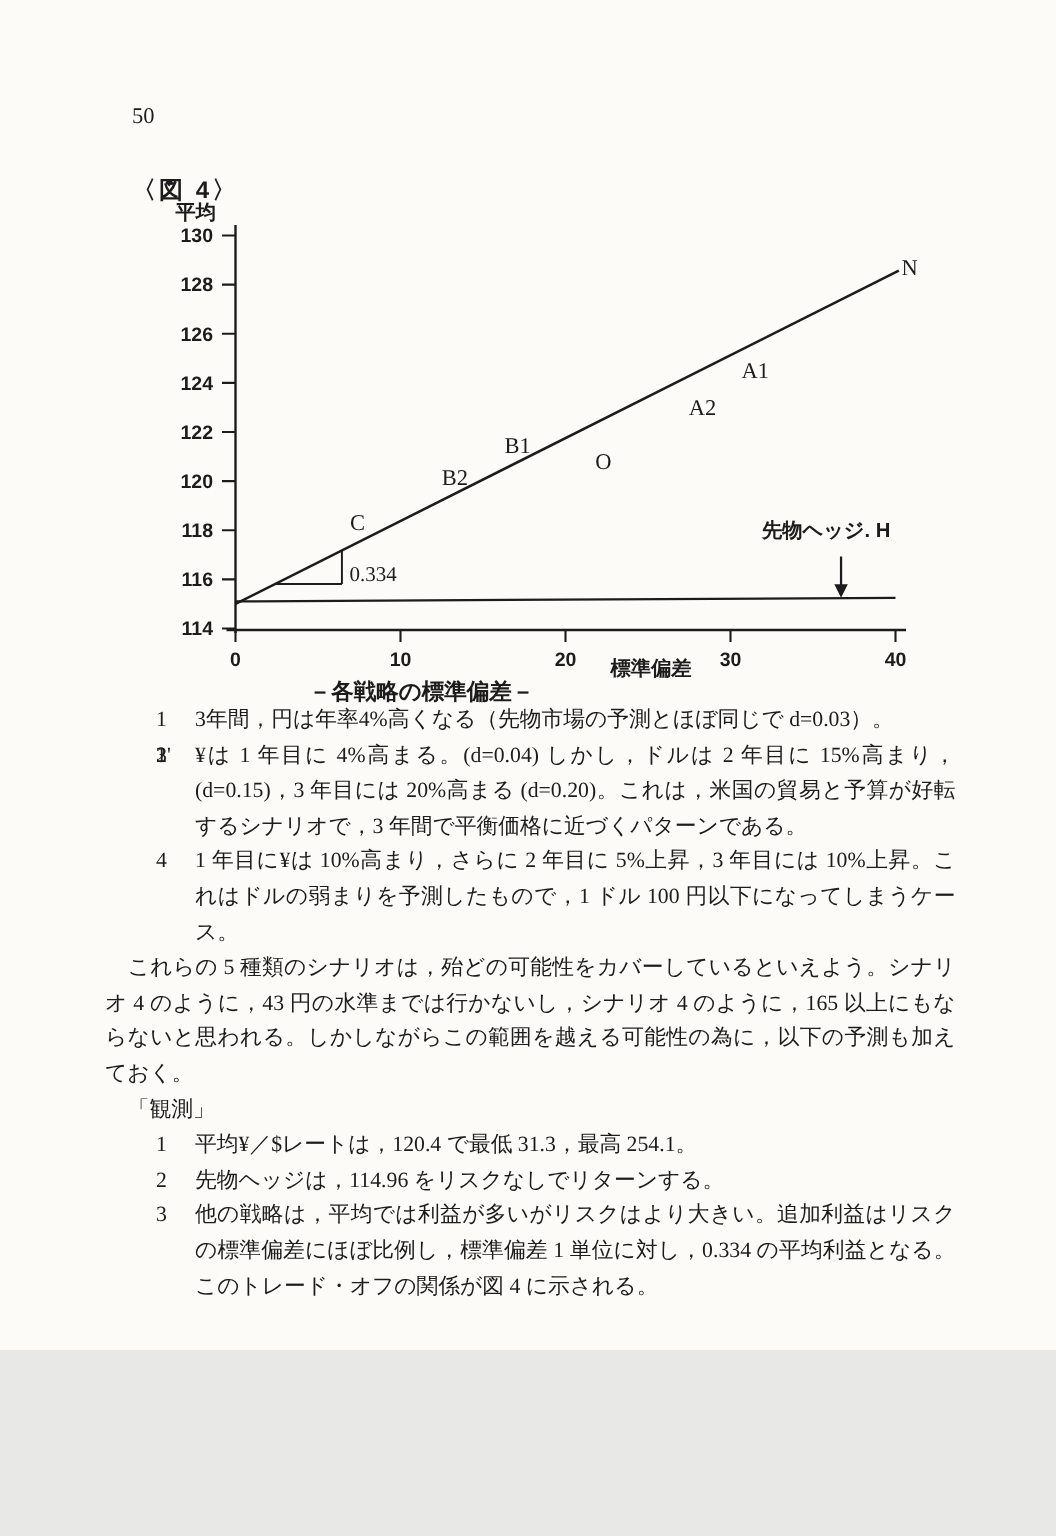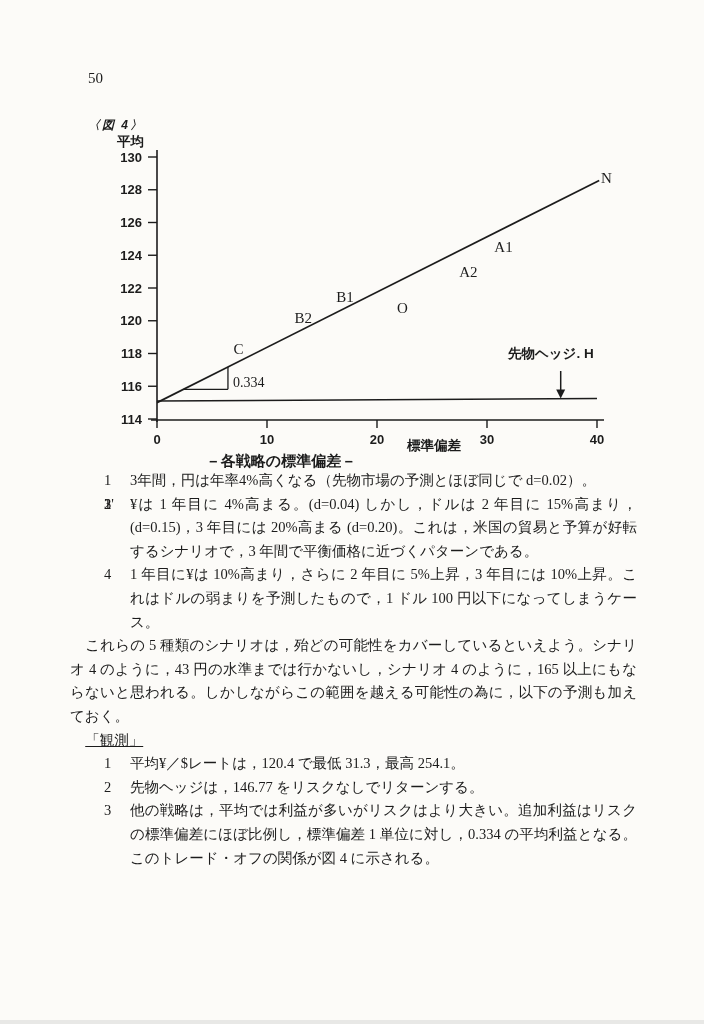--- a/index.html
+++ b/index.html
@@ -1,42 +1,42 @@
 <!DOCTYPE html>
 <html><head>
 <meta charset="utf-8">
 <style>
   html,body { margin:0; padding:0; background:#e8e8e6; }
   .page {
-    position:relative; width:704px; height:1020px; margin:0 auto;
+    position:relative; width:704px; height:900px; margin:0 auto;
     background:#fcfbf8; color:#1c1c1c; overflow:hidden;
     font-family:"Liberation Serif","DejaVu Serif",serif;
   }
   .page-number { position:absolute; left:88px; top:70px; font-size:15px; }
   .figure-title {
-    position:absolute; left:88px; top:117px; font-size:12px; font-weight:bold;
-    font-family:"Liberation Sans","DejaVu Sans",sans-serif; letter-spacing:2px;font-style:italic;
+    position:absolute; left:88px; top:117px; font-size:16px; font-weight:bold;
+    font-family:"Liberation Sans","DejaVu Sans",sans-serif; letter-spacing:2px;
   }
   #chart { position:absolute; left:85px; top:130px; }
   .svg-tick   { font:bold 13px "Liberation Sans","DejaVu Sans",sans-serif; fill:#1c1c1c; }
   .svg-axlabel{ font:bold 13.5px "Liberation Sans","DejaVu Sans",sans-serif; fill:#1c1c1c; }
   .svg-caption{ font:bold 15px "Liberation Sans","DejaVu Sans",sans-serif; fill:#1c1c1c; }
   .svg-serif  { font:15px "Liberation Serif","DejaVu Serif",serif; fill:#1c1c1c; }
   .svg-slope  { font:14px "Liberation Serif","DejaVu Serif",serif; fill:#1c1c1c; }
   .svg-hedge  { font:bold 13.5px "Liberation Sans","DejaVu Sans",sans-serif; fill:#1c1c1c; }
 
   .body-text {
     position:absolute; left:70px; top:469px; width:567px;
     font-size:14.5px; line-height:23.6px; text-align:justify;
   }
   .body-text p, .body-text div { margin:0; }
   .list .item { position:relative; padding-left:60px; }
   .list .num  { position:absolute; left:34px; top:0; }
   .para { text-indent:1.05em; }
-  .obs-heading { text-indent:1.05em;text-decoration:underline; }
+  .obs-heading { text-indent:1.05em; }
 </style>
 </head>
 <body>
 
 <div class="page">
 
   <div class="page-number">50</div>
 
   <div class="figure-title">〈図 4〉</div>
 
@@ -88,21 +88,21 @@
       <text x="418.5" y="122.0625" text-anchor="middle" class="svg-serif">A1</text>
       <text x="465.79999999999995" y="228.31874999999997" text-anchor="middle" class="svg-hedge">先物ヘッジ. H</text>
       <line x1="475.70000000000005" y1="241" x2="475.70000000000005" y2="260" stroke="#1c1c1c" stroke-width="1.5"></line>
       <polygon points="471.20000000000005,259.5 480.20000000000005,259.5 475.70000000000005,268.5" fill="#1c1c1c"></polygon>
     </svg>
 
   <div class="body-text">
 
     <div class="list">
       <div class="item">
-        <span class="num">1</span><span>3年間，円は年率4%高くなる（先物市場の予測とほぼ同じで d=0.02）。</span>
+        <span class="num">1</span><span>3年間，円は年率4%高くなる（先物市場の予測とほぼ同じで d=0.03）。</span>
       </div>
       <div class="item">
         <span class="num">1'</span>
       </div>
       <div class="item">
         <span class="num">2</span>
       </div>
       <div class="item">
         <span class="num">3</span><span>¥は 1 年目に 4%高まる。(d=0.04) しかし，ドルは 2 年目に 15%高まり，(d=0.15)，3 年目には 20%高まる (d=0.20)。これは，米国の貿易と予算が好転するシナリオで，3 年間で平衡価格に近づくパターンである。</span>
       </div>
@@ -113,21 +113,21 @@
 
     <p class="para">これらの 5 種類のシナリオは，殆どの可能性をカバーしているといえよう。シナリオ 4 のように，43 円の水準までは行かないし，シナリオ 4 のように，165 以上にもならないと思われる。しかしながらこの範囲を越える可能性の為に，以下の予測も加えておく。</p>
 
     <div class="obs-heading">「観測」</div>
 
     <div class="list">
       <div class="item">
         <span class="num">1</span><span>平均¥／$レートは，120.4 で最低 31.3，最高 254.1。</span>
       </div>
       <div class="item">
-        <span class="num">2</span><span>先物ヘッジは，146.77 をリスクなしでリターンする。</span>
+        <span class="num">2</span><span>先物ヘッジは，114.96 をリスクなしでリターンする。</span>
       </div>
       <div class="item">
         <span class="num">3</span><span>他の戦略は，平均では利益が多いがリスクはより大きい。追加利益はリスクの標準偏差にほぼ比例し，標準偏差 1 単位に対し，0.334 の平均利益となる。このトレード・オフの関係が図 4 に示される。</span>
       </div>
     </div>
 
   </div>
 </div>
 
 </body></html>

